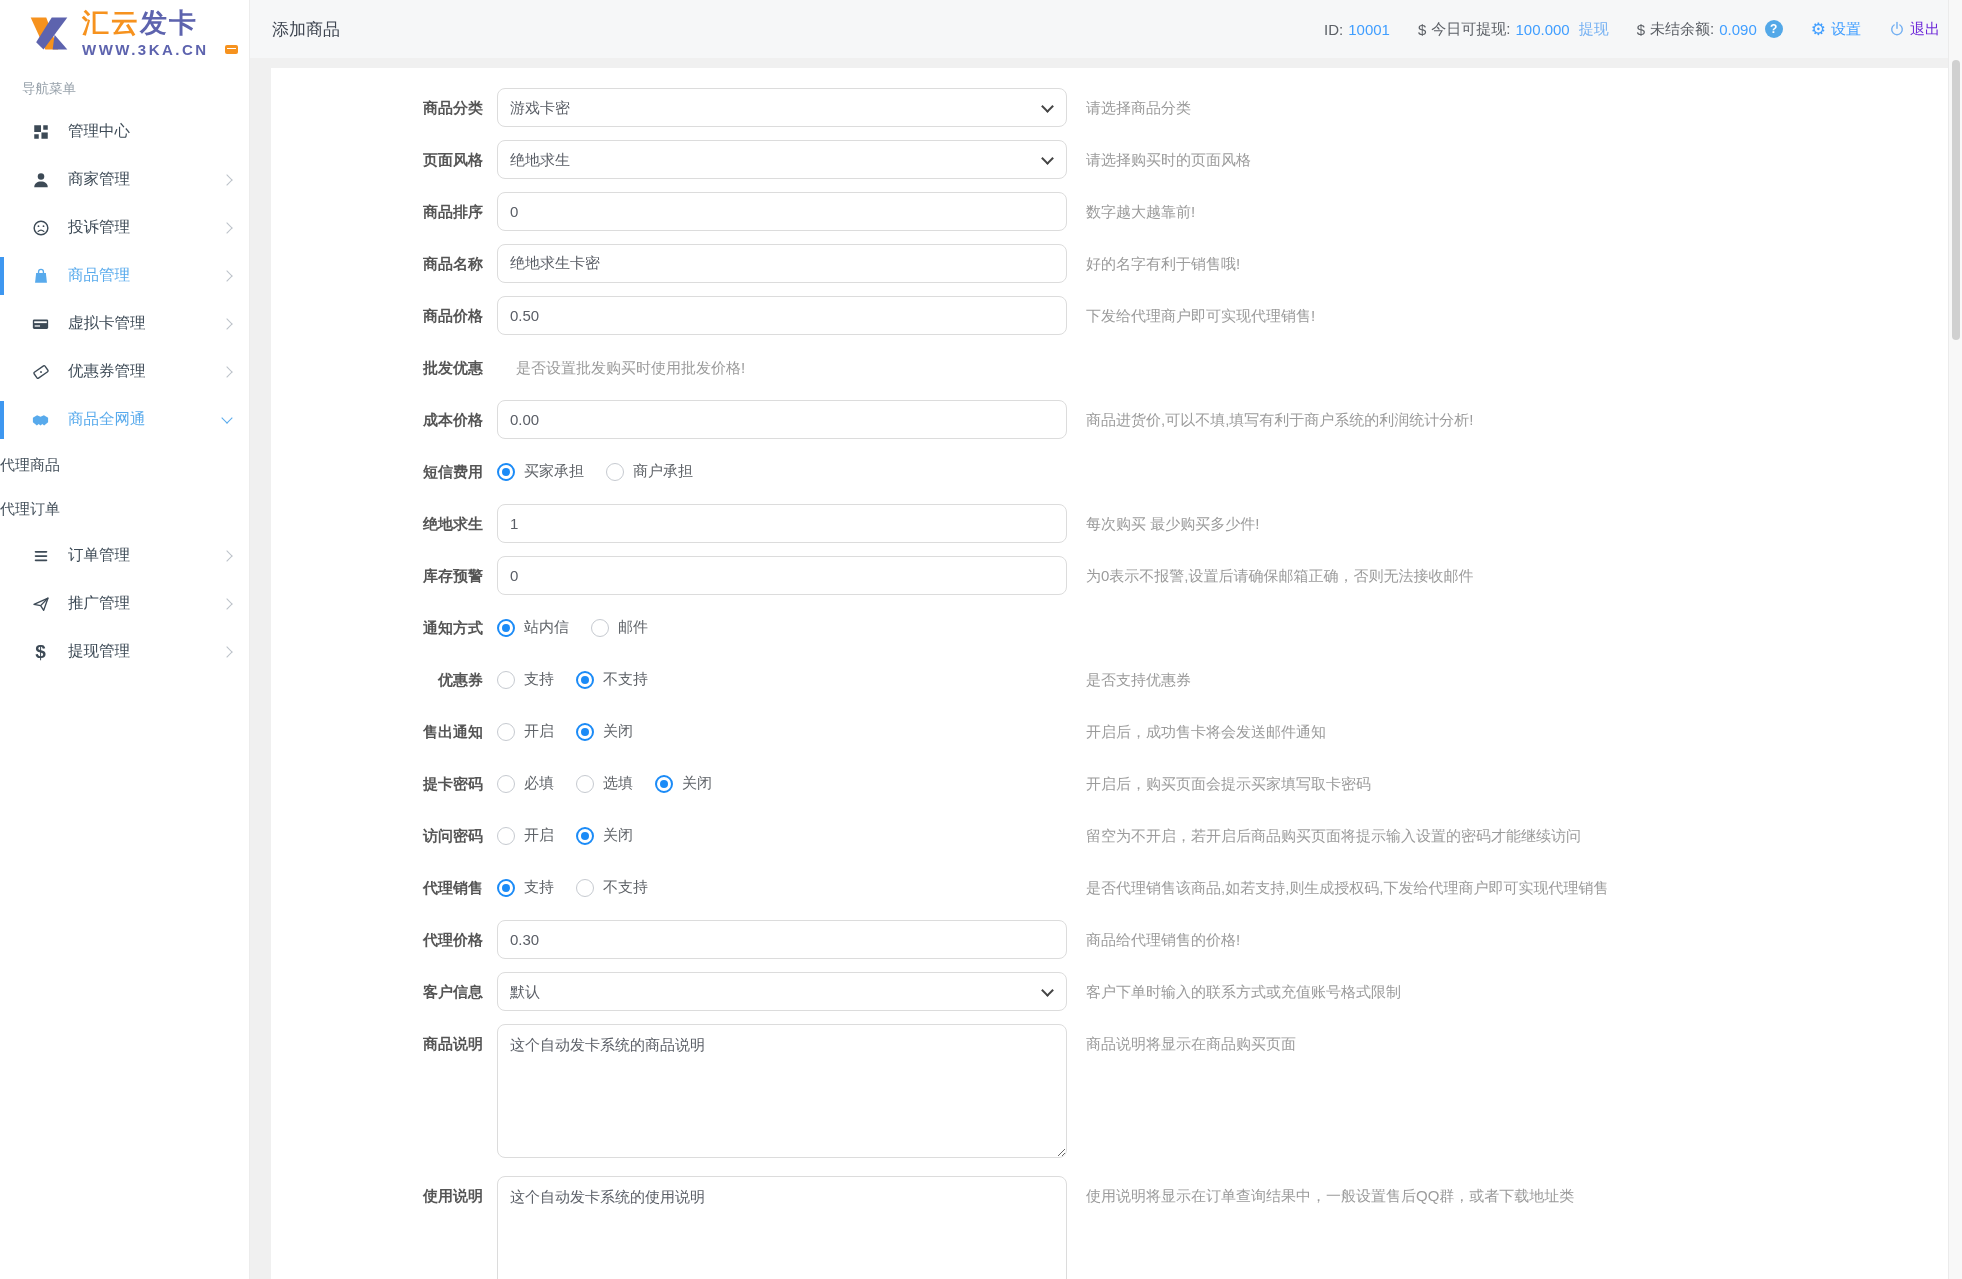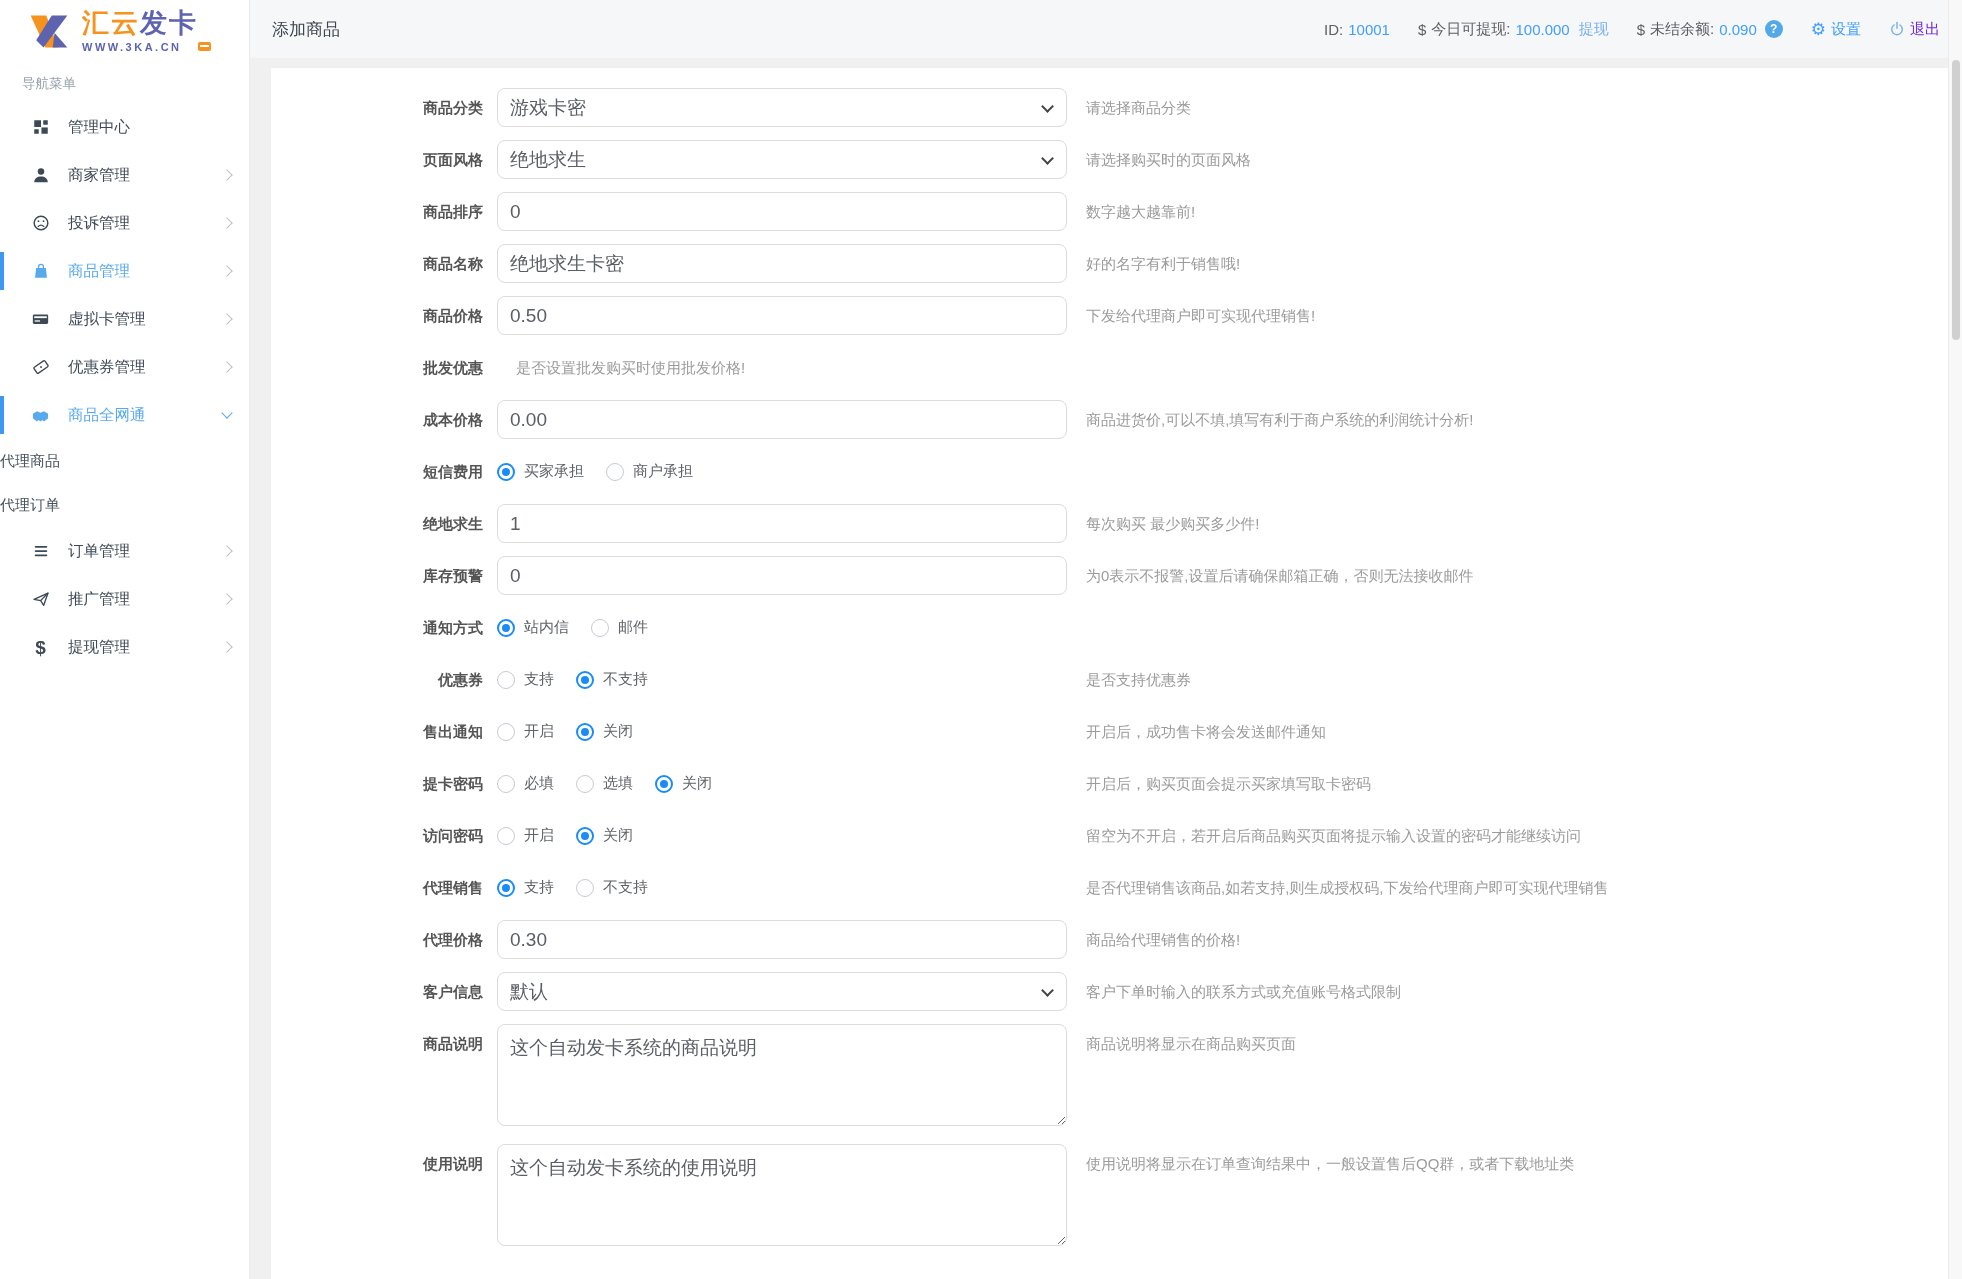--- a/index.html
+++ b/index.html
@@ -10,21 +10,21 @@
   }
   svg { display:block; }
   .icon svg { fill: currentColor; }
 
   
   .sidebar { position:fixed; left:0; top:0; bottom:0; width:250px; background:#fff;
              border-right:1px solid #ececec; z-index:20; }
   .logo { display:flex; align-items:center; gap:10px; padding:9px 0 6px 26px; cursor:pointer; }
   .logo-cn { font-size:27px; font-weight:bold; letter-spacing:2px; line-height:1.1; white-space:nowrap; }
   .lc1 { color:#f6921e; } .lc2 { color:#5d63ae; }
-  .logo-sub { display:flex; align-items:center; gap:16px; font-size:11px; font-weight:bold;
+  .logo-sub { display:flex; align-items:center; gap:16px; font-size:15px; font-weight:bold;
               letter-spacing:2.5px; color:#5d63ae; margin-top:2px; }
   .logo-card { width:13px; height:9px; background:#f6921e; border-radius:2px; position:relative; }
   .logo-card::after { content:""; position:absolute; left:2px; top:3px; right:2px; height:1.5px; background:#fff; }
   .nav-title { padding:16px 0 10px 22px; color:#99a3ac; font-size:13.5px; }
   .nav-item { position:relative; display:flex; align-items:center; height:48px;
               padding:0 18px 0 30px; color:#3d4a56; font-size:15.5px; cursor:pointer; }
   .nav-item .icon { width:21px; margin-right:17px; display:flex; justify-content:center; color:#3d4a56; }
   .nav-item.active { color:#58aaec; }
   .nav-item.active .icon { color:#58aaec; }
   .nav-item .bar { position:absolute; left:0; top:5px; bottom:5px; width:4px; background:#3e97f0; }
@@ -55,27 +55,27 @@
   
   .card { position:absolute; top:68px; left:271px; width:1677px; min-height:1400px; background:#fff; }
   .form { padding:20px 0 60px 0; }
   .form-row { display:flex; align-items:flex-start; margin-bottom:13px; }
   .form-row.tall { margin-bottom:15px; }
   .row-label { flex:none; width:226px; text-align:right; padding-right:14px; font-weight:bold;
                color:#555; font-size:15px; line-height:39px; }
   .row-control { flex:none; width:570px; position:relative; }
   .text-input, .sel, textarea.ta {
     width:100%; height:39px; border:1px solid #dcdcdc; border-radius:8px; background:#fff;
-    padding:0 12px; font-size:19px; color:#5a5e66; outline:none;
+    padding:0 12px; font-size:15px; color:#5a5e66; outline:none;
     font-family:"Liberation Sans","DejaVu Sans",sans-serif;
   }
   .sel { -webkit-appearance:none; appearance:none; padding-right:34px; cursor:pointer; }
   .select-chev { position:absolute; right:15px; top:14px; width:9px; height:9px; pointer-events:none;
                  border-right:2px solid #444; border-bottom:2px solid #444; transform:rotate(45deg); }
-  textarea.ta { height:102px; padding:9px 12px; line-height:1.5; resize:both; }
+  textarea.ta { height:134px; padding:9px 12px; line-height:1.5; resize:both; }
   .radio-group { display:flex; align-items:center; height:39px; }
   .radio-option { display:flex; align-items:center; margin-right:22px; cursor:pointer; }
   .radio { width:18px; height:18px; border-radius:50%; border:1px solid #c6cad0; background:#fff;
            position:relative; flex:none; margin-right:9px; }
   .radio.checked { border:2px solid #1b8bf7; }
   .radio.checked::after { content:""; position:absolute; inset:3px; border-radius:50%; background:#1b8bf7; }
   .radio-label { color:#5f6368; font-size:15px; }
   .row-help { margin-left:19px; color:#9b9b9b; font-size:15px; line-height:39px; white-space:nowrap; }
 
   

